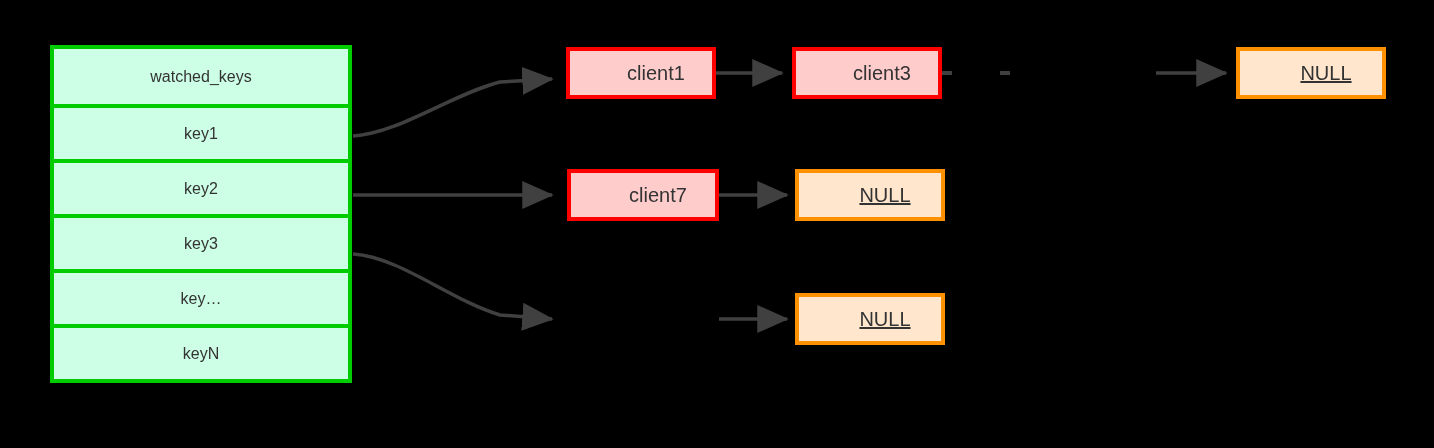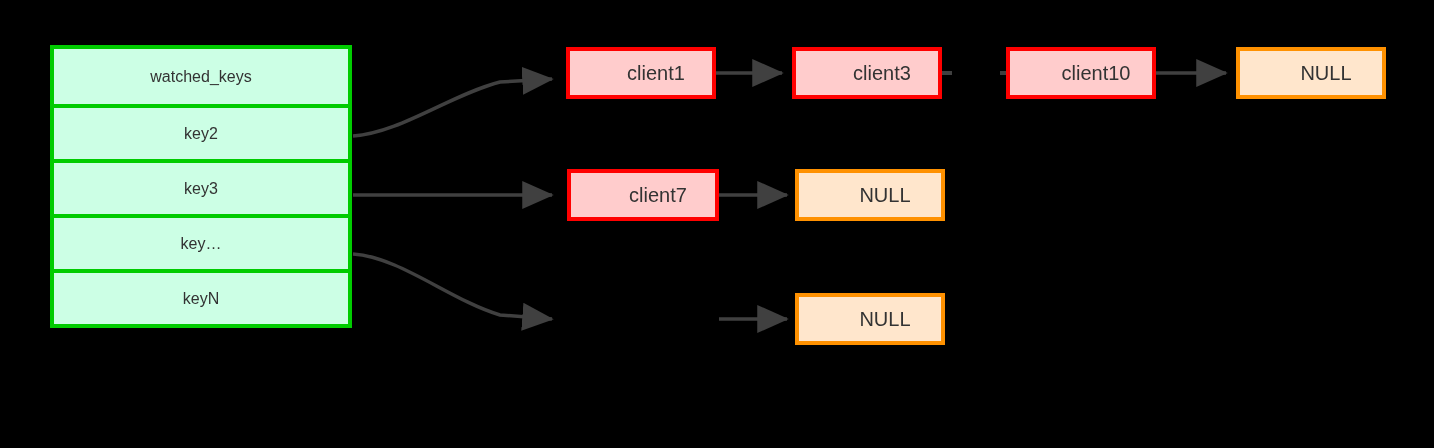--- a/index.html
+++ b/index.html
@@ -58,20 +58,21 @@
     height: 52px;
     padding-left: 30px;
   }
   .node.client {
     border: 4px solid #FF0000;
     background: #FFCCCC;
   }
   .node.nullnode {
     border: 4px solid #FF9100;
     background: #FFE6CC;
+    text-decoration: underline;
   }
 </style>
 </head>
 <body>
 
 <div id="canvas">
 
   <svg class="edges" viewBox="0 0 1434 448">
     <defs>
       <marker id="ah" markerWidth="9" markerHeight="8" refX="8.5" refY="4" orient="auto" markerUnits="strokeWidth">
@@ -92,31 +93,31 @@
 
     <path d="M719,195 L787,195" stroke="#404040" stroke-width="3.5" fill="none" marker-end="url(#ah)"></path>
 
     <path d="M353,254 C400,257 450,300 500,315 L552,319" stroke="#404040" stroke-width="3.5" fill="none" marker-end="url(#ah)"></path>
 
     <path d="M719,319 L787,319" stroke="#404040" stroke-width="3.5" fill="none" marker-end="url(#ah)"></path>
   </svg>
 
   <div class="keytable">
     <div class="keyrow">watched_keys</div>
+    <div class="keyrow">key1</div>
     <div class="keyrow">key2</div>
     <div class="keyrow">key3</div>
     <div class="keyrow">key…</div>
     <div class="keyrow">keyN</div>
   </div>
 
   <div class="node client" style="left:566px; top:47px; width:150px;">client1</div>
 
   <div class="node client" style="left:792px; top:47px; width:150px;">client3</div>
 
-  <div class="node client" style="left:1006px; top:47px; width:150px;">client10</div>
 
   <div class="node nullnode" style="left:1236px; top:47px; width:150px;">NULL</div>
 
   <div class="node client" style="left:567px; top:169px; width:152px;">client7</div>
 
   <div class="node nullnode" style="left:795px; top:169px; width:150px;">NULL</div>
 
 
   <div class="node nullnode" style="left:795px; top:293px; width:150px;">NULL</div>
 

